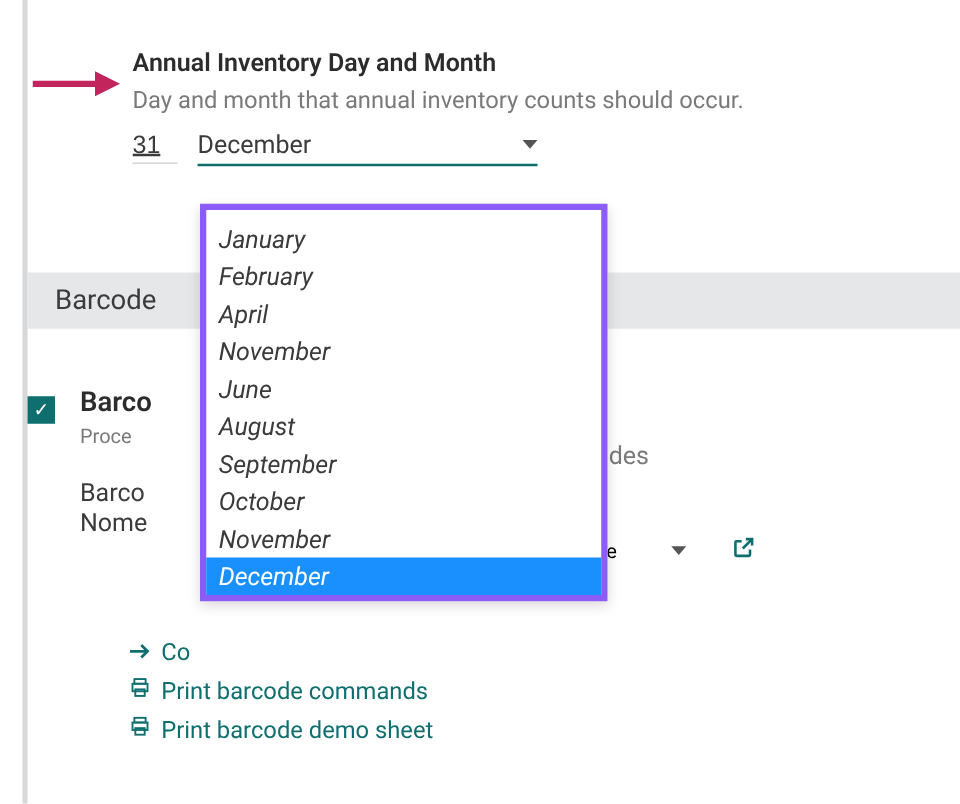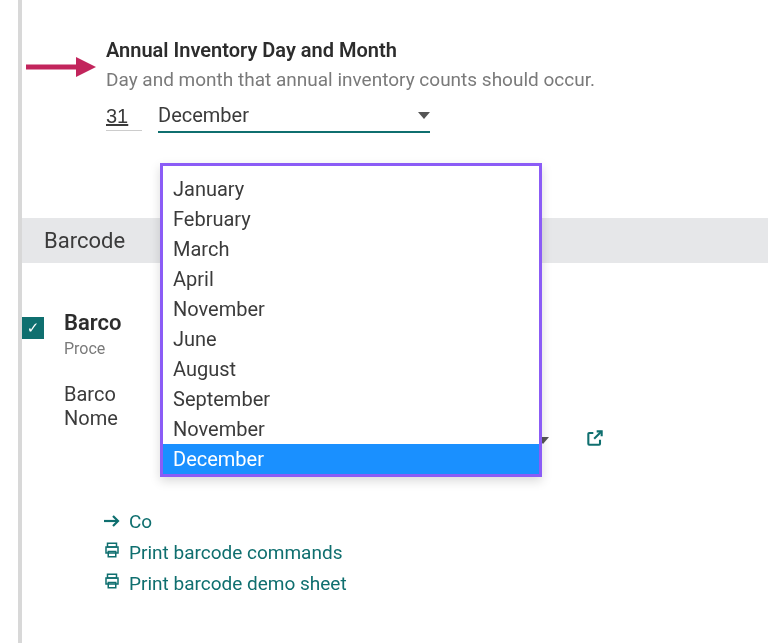--- a/index.html
+++ b/index.html
@@ -74,25 +74,26 @@
     .caret-down {
       width: 0; height: 0;
       border-left: 6px solid transparent;
       border-right: 6px solid transparent;
       border-top: 7px solid #555;
     }
     .dropdown {
       position: absolute;
       left: 160px;
       top: 163px;
-      width: 382px;
+      width: 326px;
       background: #fff;
-      border: 3px solid #8b5cf6;
+      border: 5px solid #8b5cf6;
       box-shadow: 0 4px 10px rgba(0,0,0,0.15);
       z-index: 10;
+      font-style: italic;
     }
     .dropdown-items {
       padding-top: 8px;
     }
     .dropdown-item {
       font-size: 20px;
       color: #3b3b3b;
       padding: 3px 10px;
       cursor: pointer;
     }
@@ -270,22 +271,22 @@
       </svg>
     </span>
     <span>Print barcode demo sheet</span>
   </div>
 </div>
 
 <div class="dropdown">
   <div class="dropdown-items" id="dropdown-items">
       <div class="dropdown-item">January</div>
       <div class="dropdown-item">February</div>
-      <div class="dropdown-item">March</div>
       <div class="dropdown-item">April</div>
       <div class="dropdown-item">November</div>
       <div class="dropdown-item">June</div>
       <div class="dropdown-item">August</div>
       <div class="dropdown-item">September</div>
+      <div class="dropdown-item">October</div>
       <div class="dropdown-item">November</div>
       <div class="dropdown-item selected">December</div>
     </div>
 </div>
 
 </body></html>

